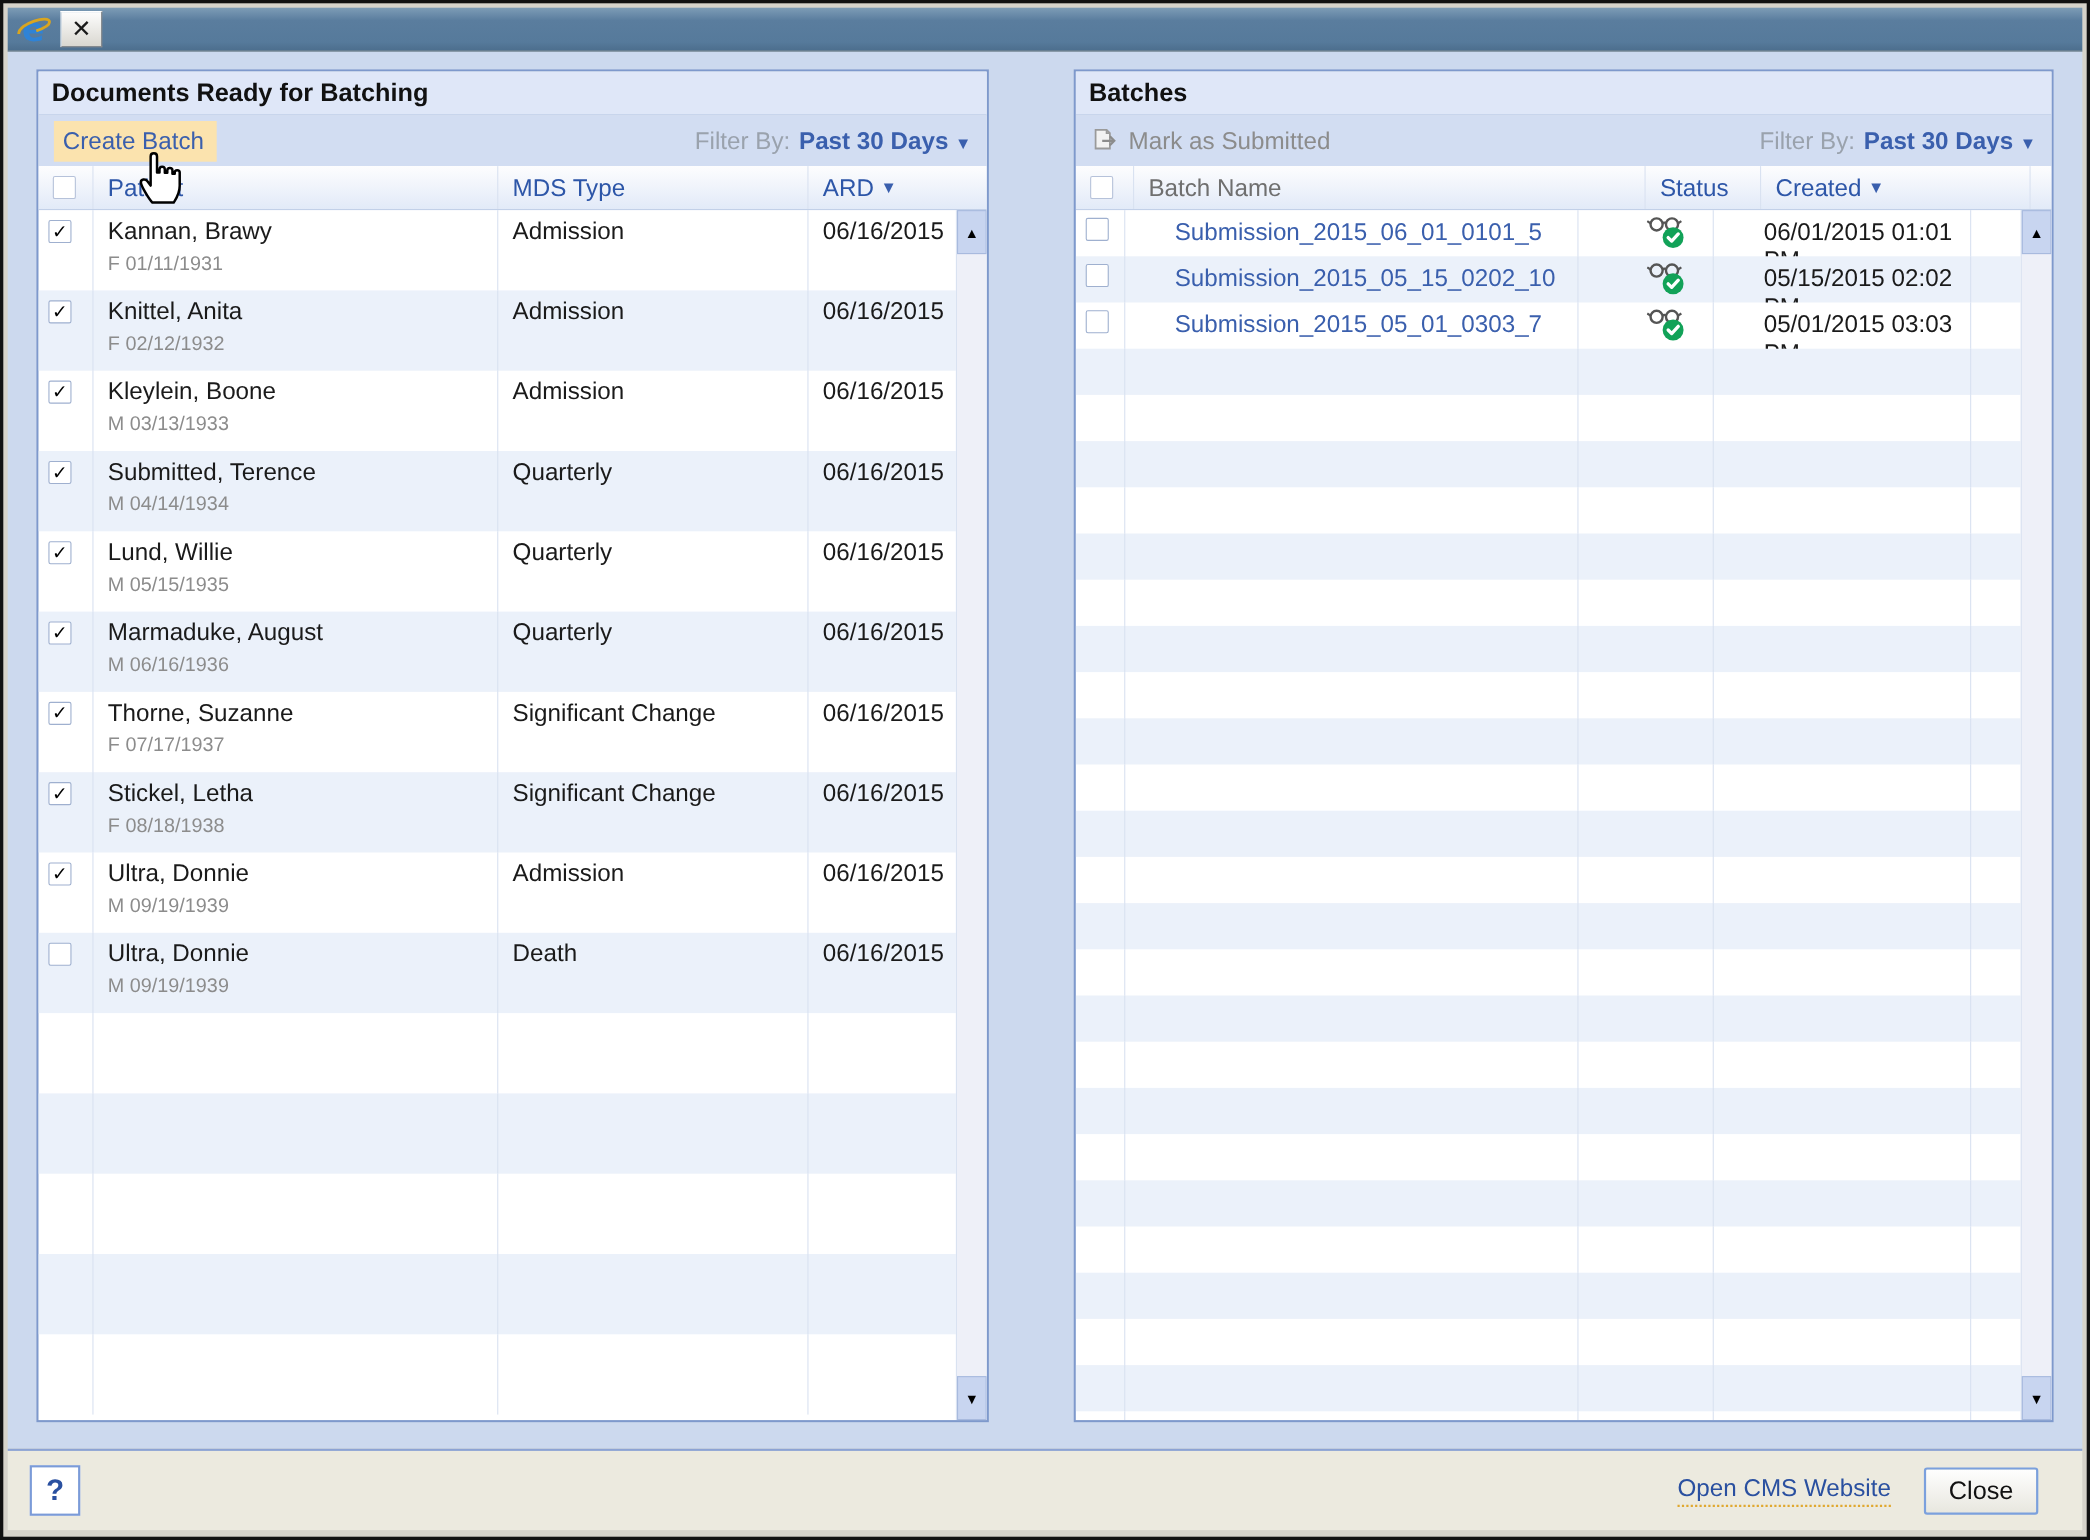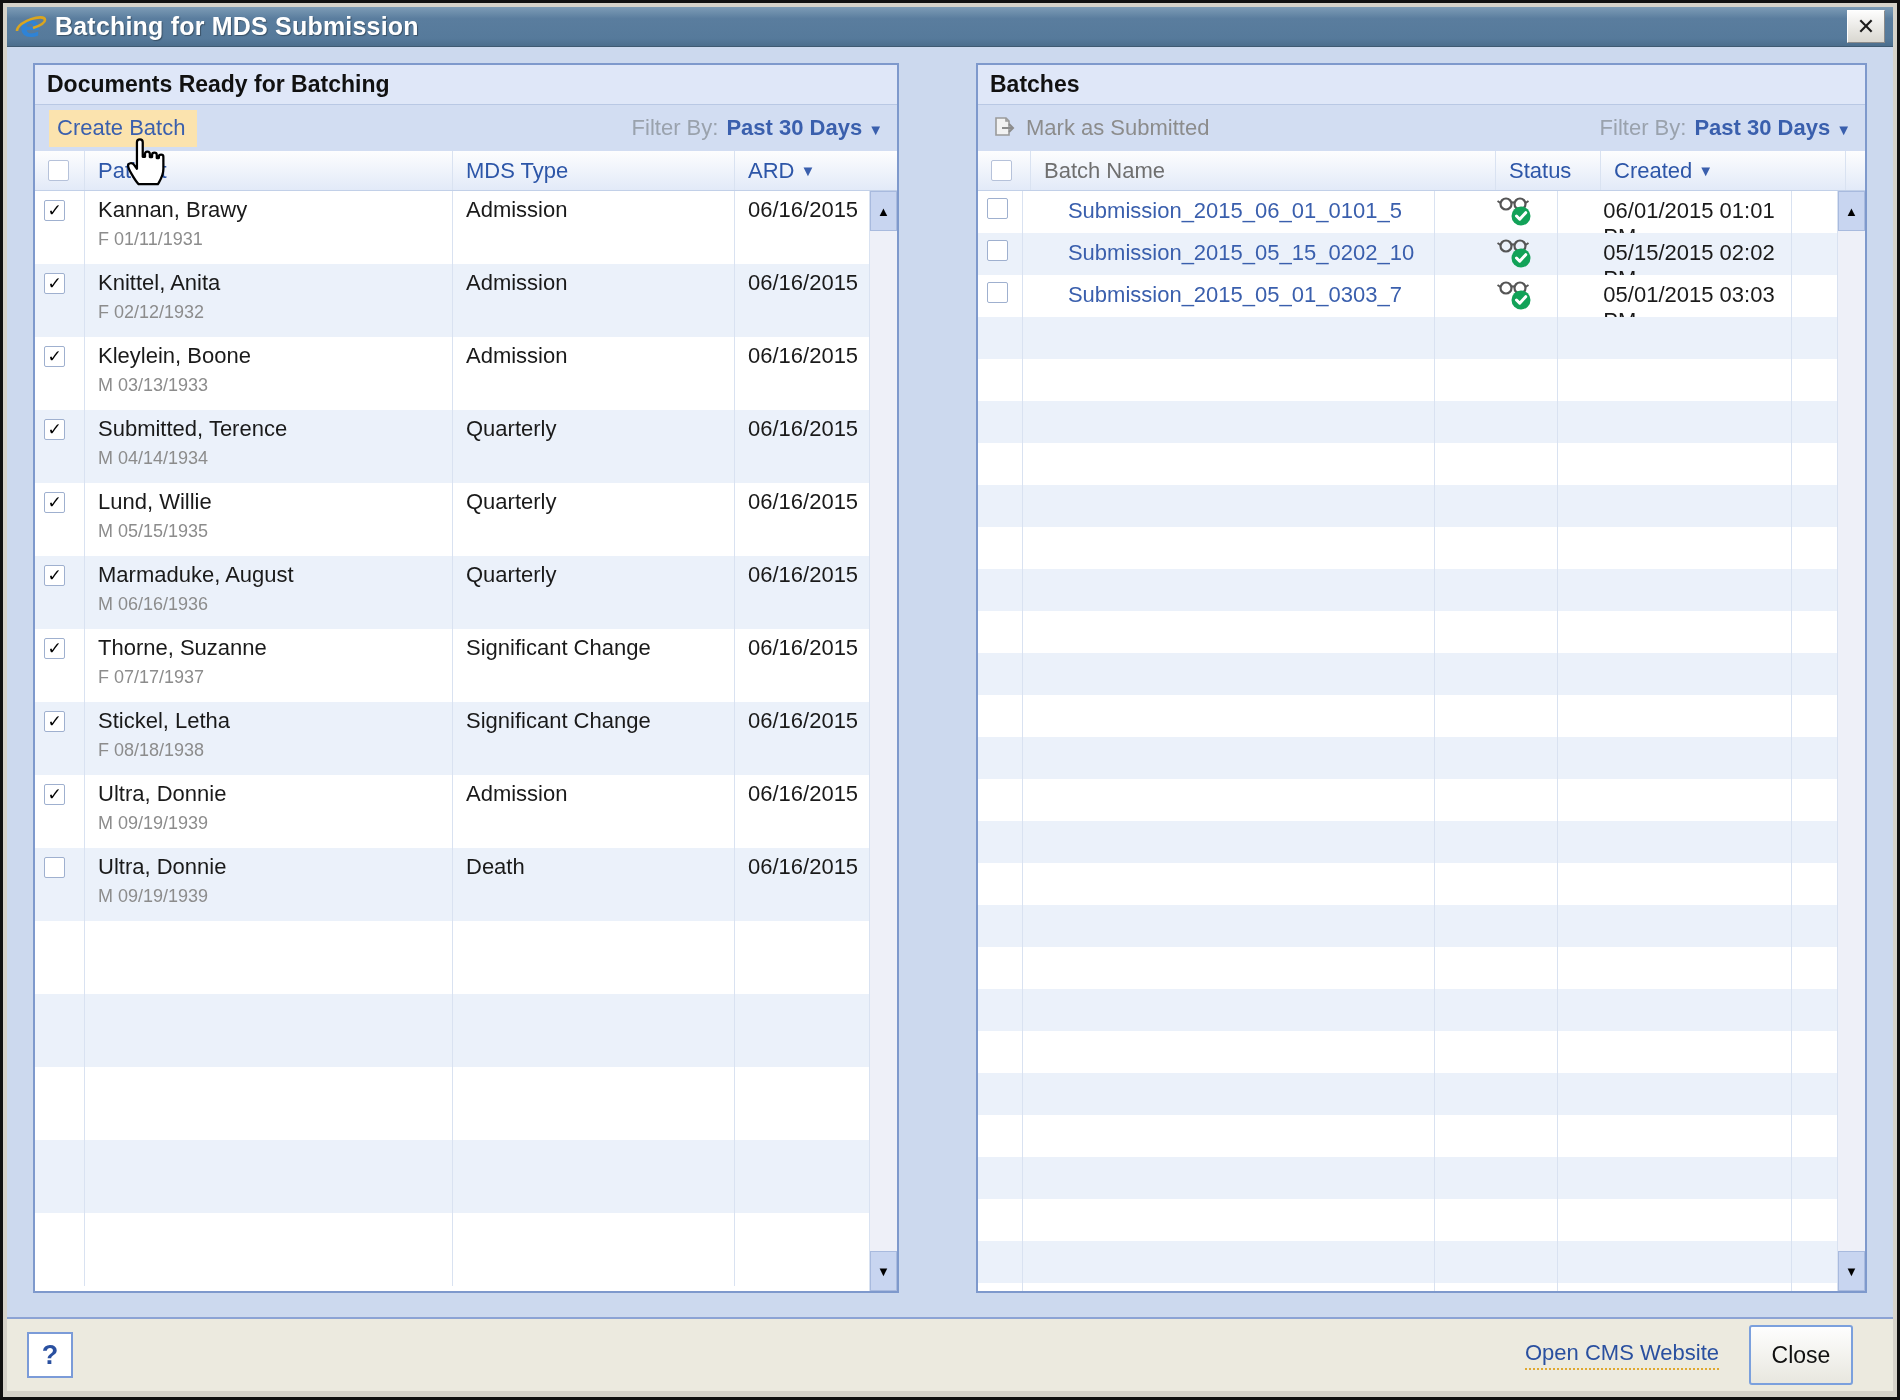--- a/index.html
+++ b/index.html
@@ -83,39 +83,38 @@
 
   
   .footer { height:74px; background:#eceadf; border-top:2px solid #8ca3d4;
     display:flex; align-items:center; padding:0 40px 0 20px; }
   .help-btn { width:46px; height:46px; background:#fff; border:2px solid #7b9bd8;
     color:#2a50a0; font-size:27px; font-weight:bold;
     display:flex; align-items:center; justify-content:center; }
   .footer .spacer { flex:1; }
   .cms-link { color:#2a50a0; font-size:22px; border-bottom:2px dotted #e0a830;
     padding-bottom:2px; margin-right:30px; }
-  .close-btn { width:104px; height:60px; border:2px solid #7ba0dd; border-radius:3px;
+  .close-btn { width:104px; height:43px; border:2px solid #7ba0dd; border-radius:3px;
     background:linear-gradient(#fefefe,#e8e7df); font-size:23px; color:#111;
     font-family:"Liberation Sans","DejaVu Sans",sans-serif; }
 
   .cursor-svg { position:absolute; left:116px; top:128px; z-index:10; }
 </style>
 </head>
 <body>
 
 <div class="window">
 
   <div class="titlebar">
     <span class="ie-icon">
       <svg width="32" height="32" viewBox="0 0 32 32">
         <text x="5" y="26" font-size="30" font-weight="bold" fill="#2f83d6" font-family="DejaVu Sans,sans-serif">e</text>
         <path d="M2 20 C2 10 30 2 30 9 C30 12 24 15 18 17" fill="none" stroke="#d9a520" stroke-width="2.6"></path>
       </svg>
     </span>
-    <span class="win-title">Batching for MDS Submission</span>
     <span class="close-x">✕</span>
   </div>
 
   <div class="content">
 
     <section class="panel left">
       <div class="panel-title">Documents Ready for Batching</div>
       <div class="toolbar">
         <span class="create-batch">Create Batch</span>
         <span class="spacer"></span>

